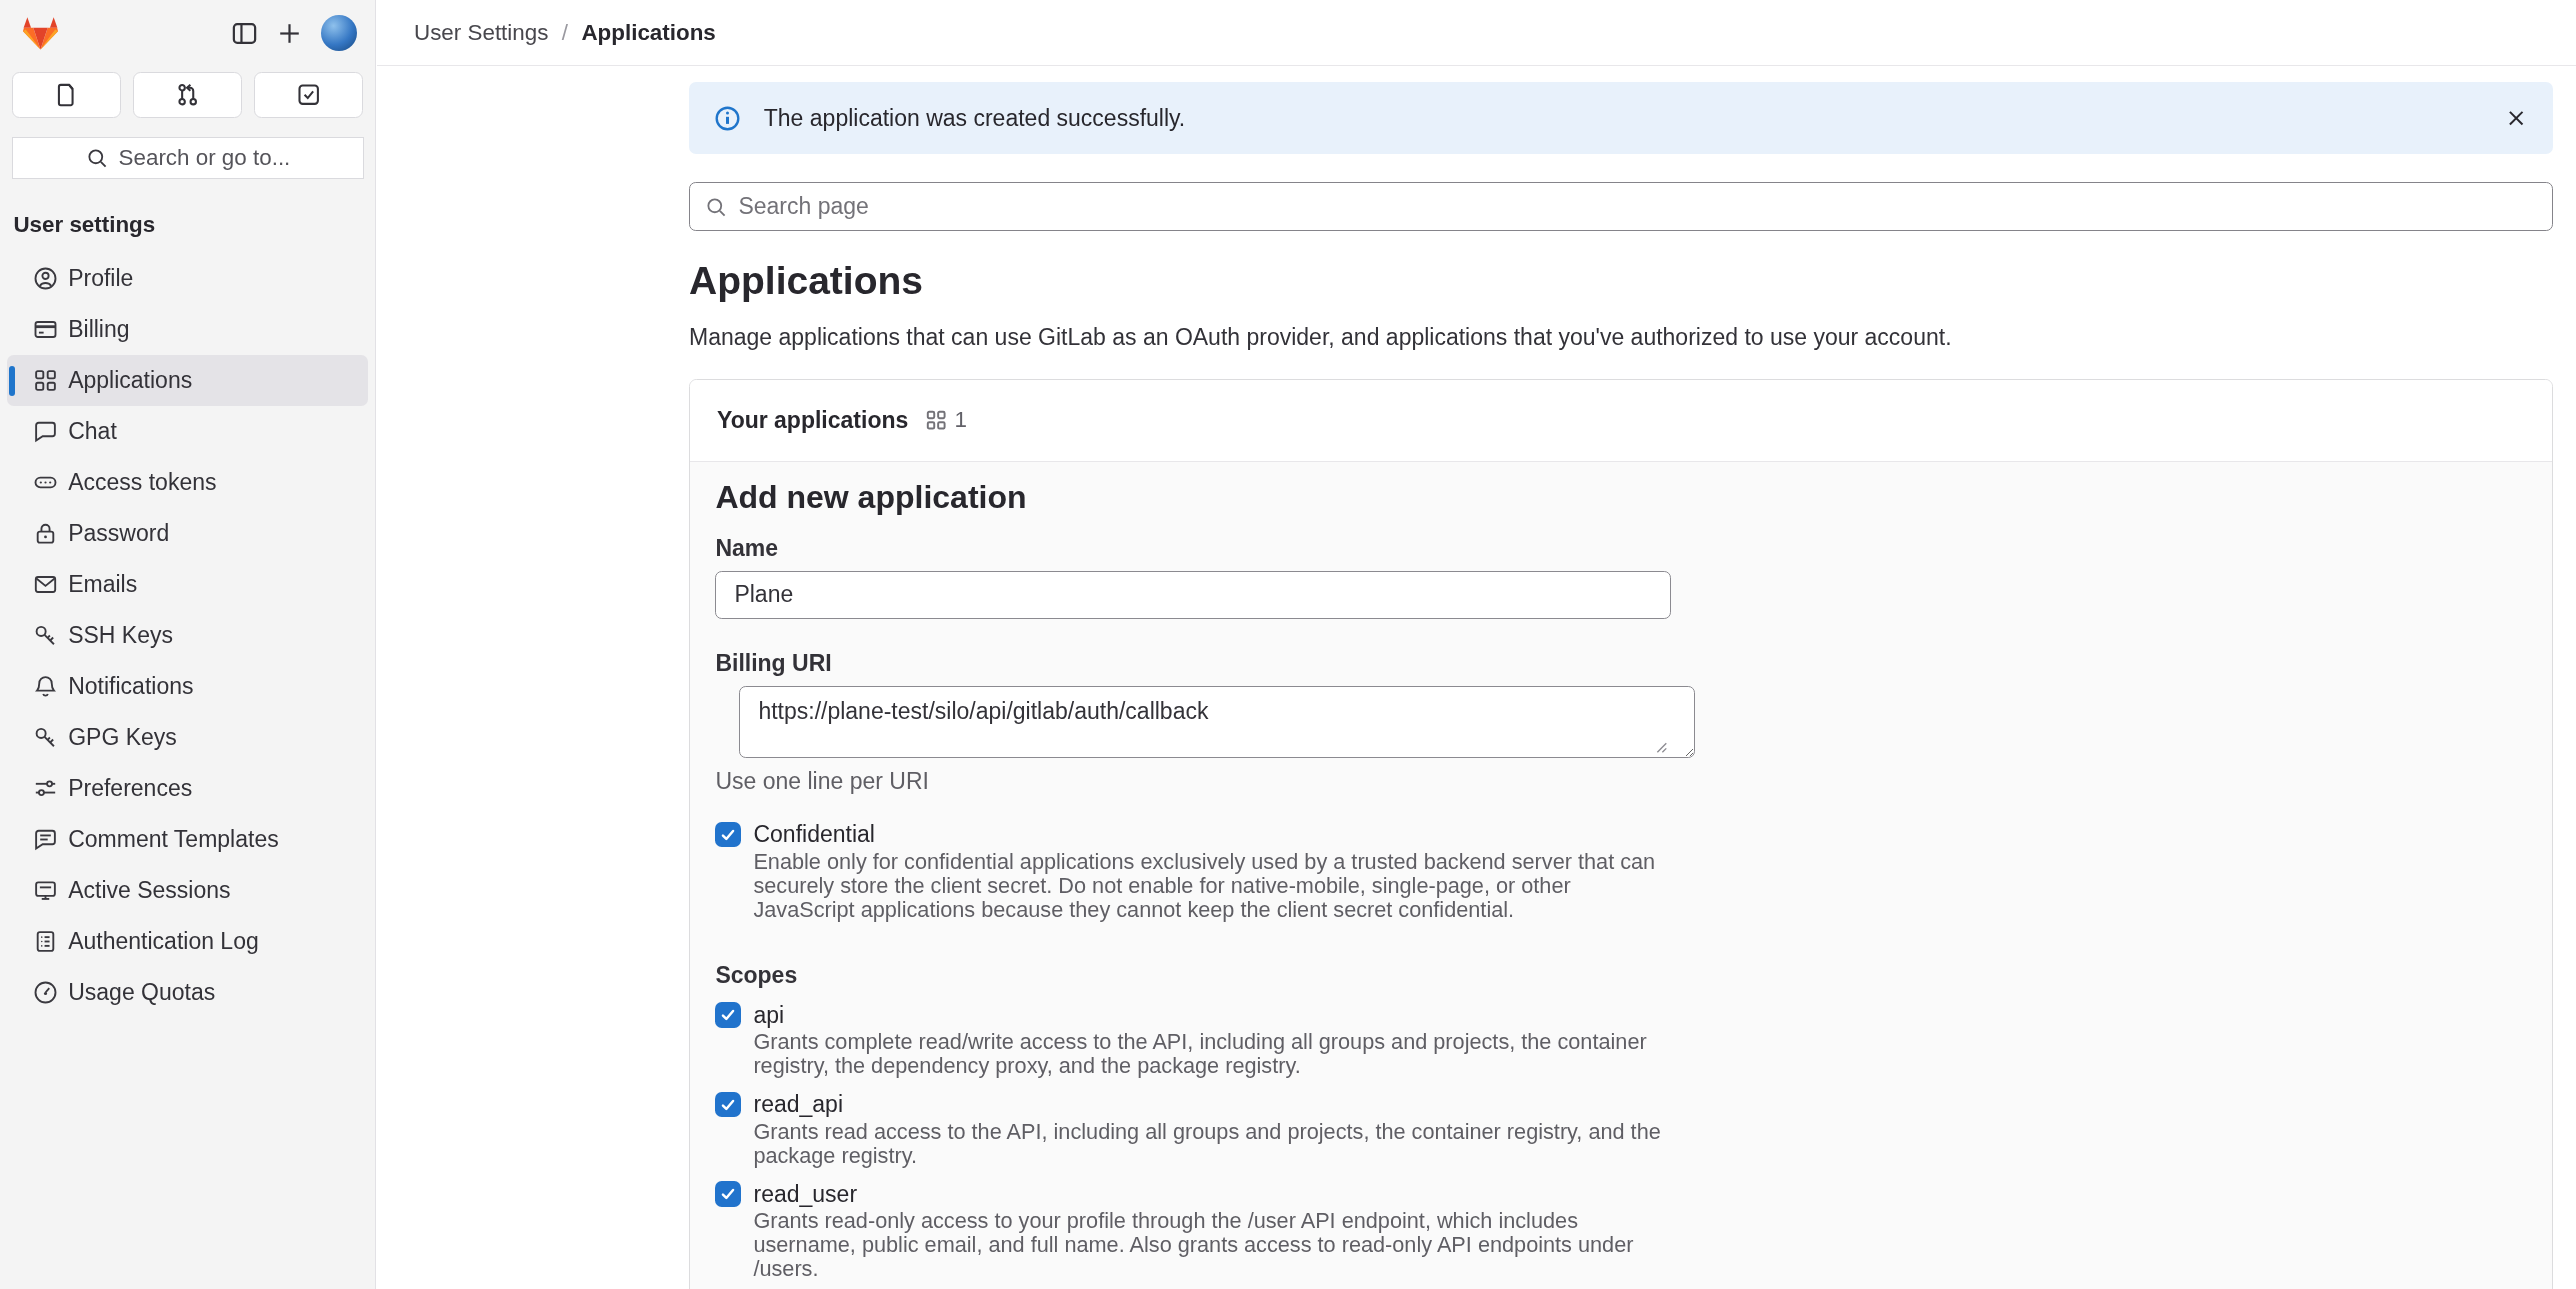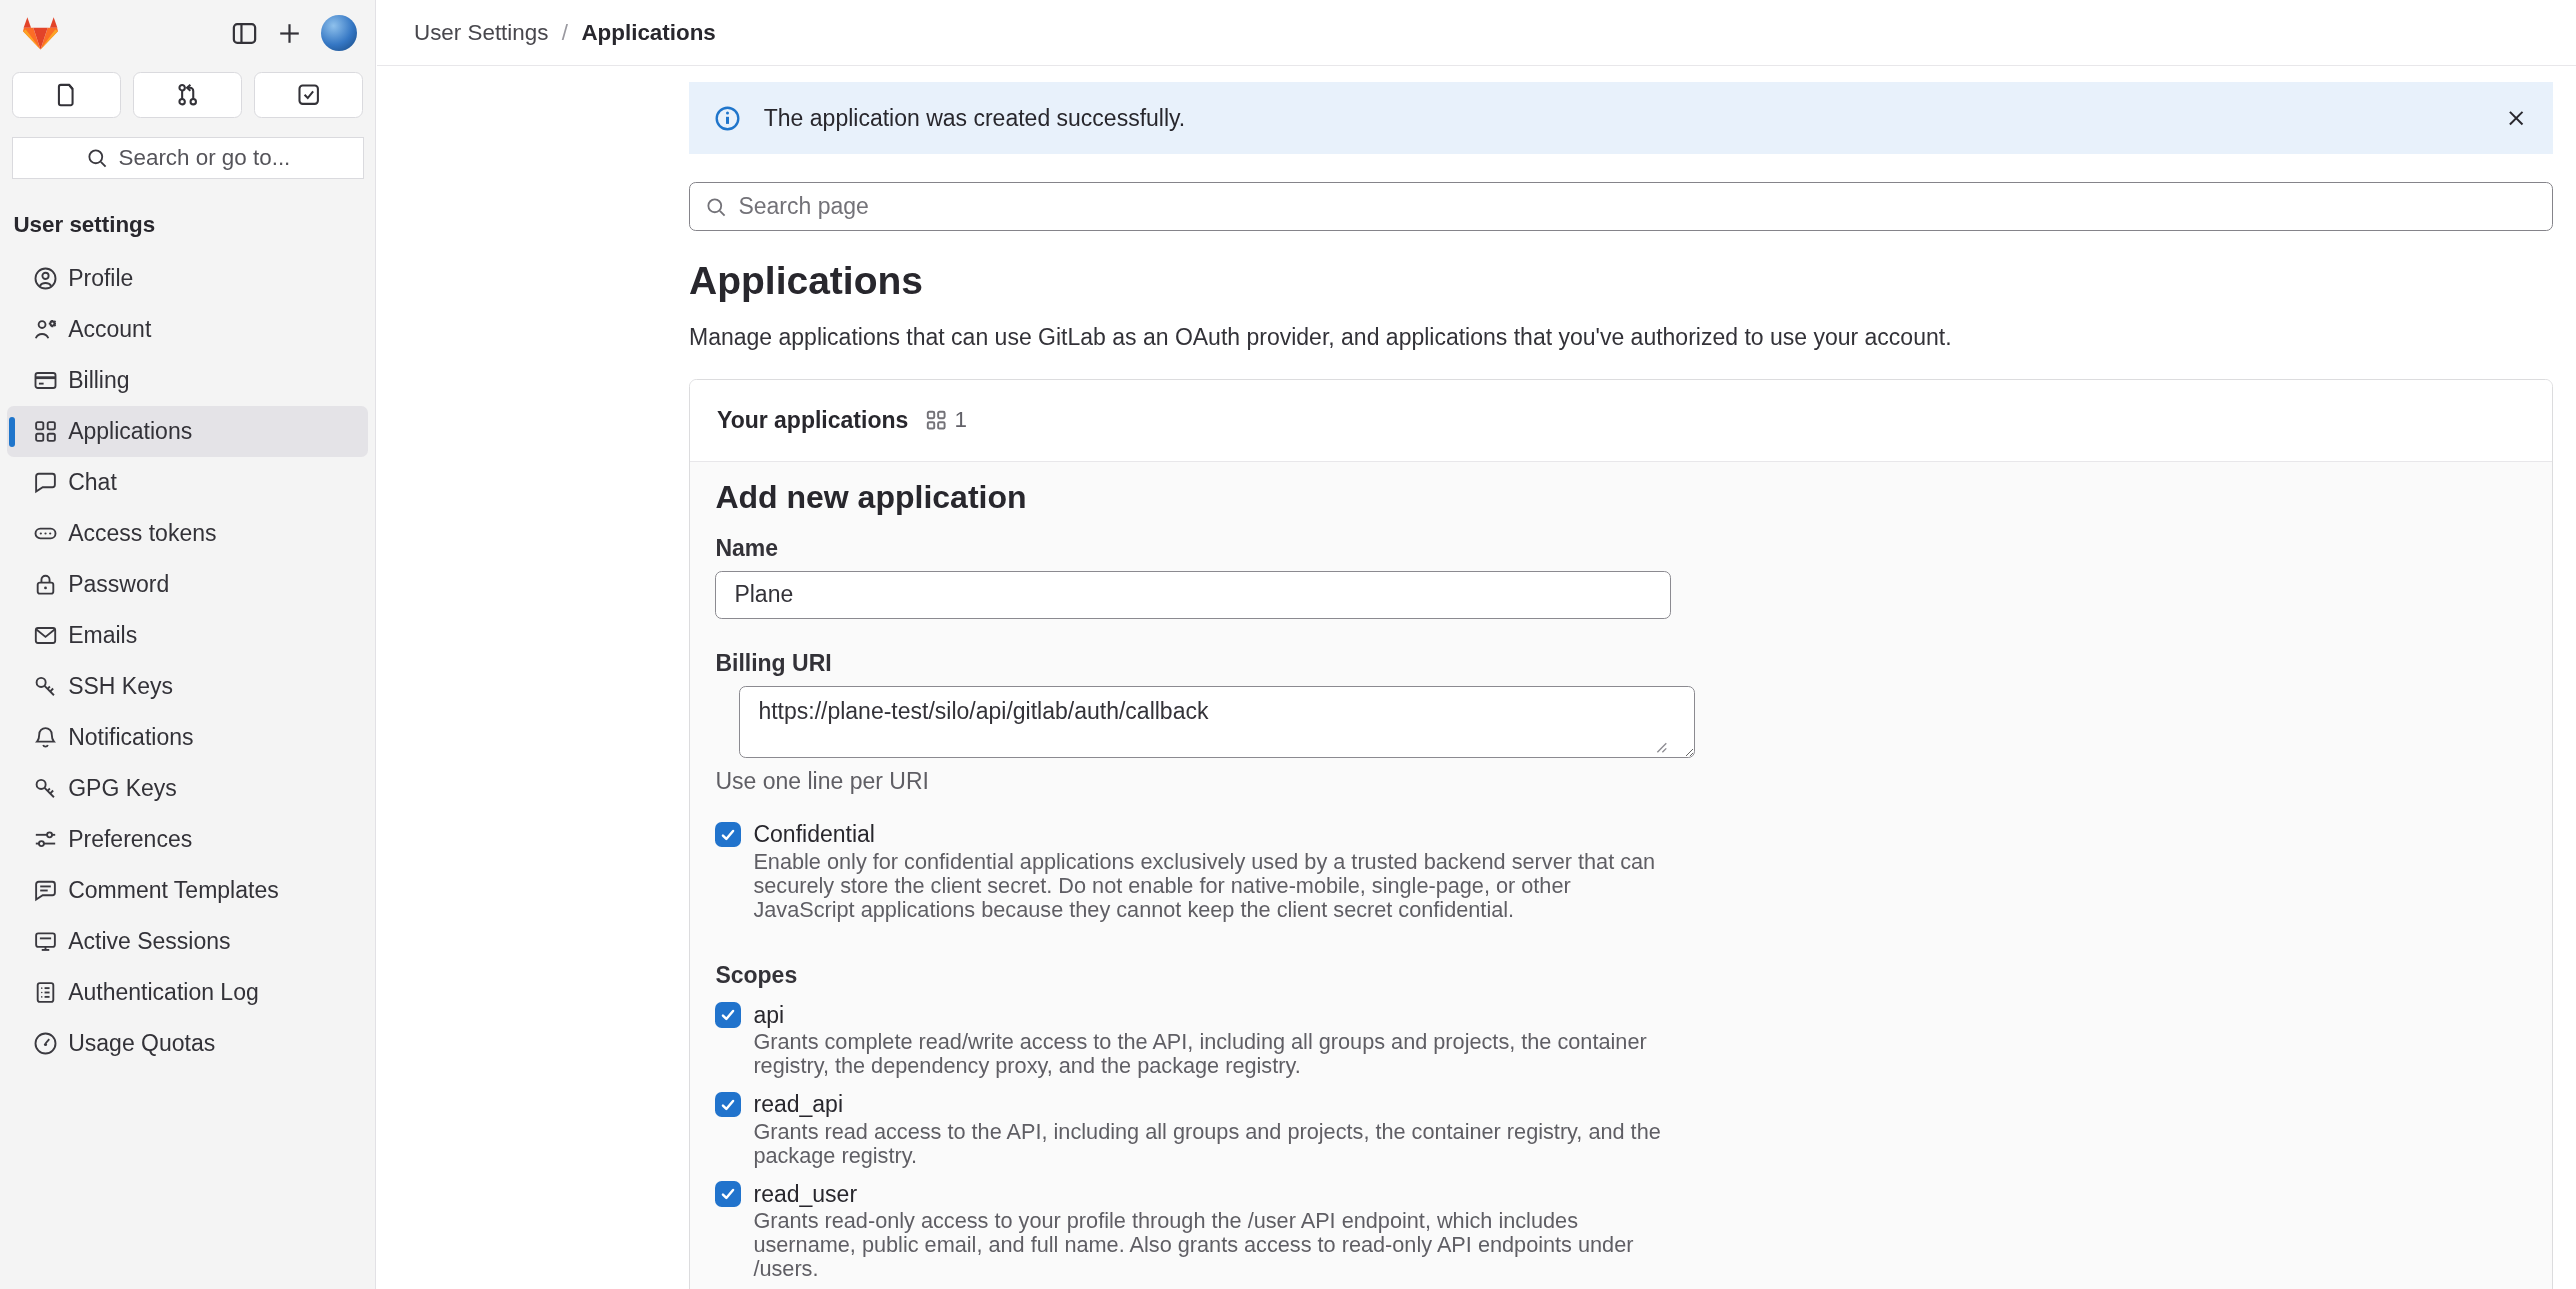--- a/index.html
+++ b/index.html
@@ -70,21 +70,21 @@
     font-size:22.4px;
   }
   .crumb { color:#48474d; cursor:pointer; }
   .crumb-sep { margin:0 13.4px; color:#9a99a0; }
   .crumb-current { color:#28272d; font-weight:700; }
 
   
   .content { position:absolute; left:689px; top:66px; width:1864px; }
 
   .alert {
-    margin-top:16.4px; height:72px; background:#e8f1fb; border-radius:0;
+    margin-top:16.4px; height:72px; background:#e8f1fb; border-radius:7px;
     display:flex; align-items:center; padding:0 25.4px;
   }
   .alert-text { flex:1; margin-left:22.4px; font-size:23px; color:#28272d; }
   .alert-close { background:none; border:none; padding:0; cursor:pointer; }
 
   .page-search {
     margin-top:28px; height:49px;
     border:1.5px solid #85848a; border-radius:6.7px; background:#fff;
     display:flex; align-items:center; padding:0 15px; gap:9px;
   }
@@ -231,31 +231,20 @@
       <span class="mi-icon">
         <svg width="25" height="25" viewBox="0 0 16 16" fill="none" stroke="#3a393f" stroke-width="1.2">
           <circle cx="8" cy="8" r="6.4"></circle>
             <circle cx="8" cy="6.3" r="2"></circle>
             <path d="M4.3 12.7a4.7 4.7 0 0 1 7.4 0"></path>
         </svg>
       </span>
       <span>Profile</span>
     </div>
 
-    <div class="menu-item">
-      <span class="mi-icon">
-        <svg width="25" height="25" viewBox="0 0 16 16" fill="none" stroke="#3a393f" stroke-width="1.2">
-          <circle cx="5.8" cy="4.8" r="2.2"></circle>
-            <path d="M1.8 13.6a4.3 4.3 0 0 1 8 0"></path>
-          <circle cx="12.4" cy="4.2" r="1.3"></circle>
-          <path d="M12.4 1.9v1m0 2.6v1m2.3-2.3h-1m-2.6 0h-1m4.3-1.7-.7.7m-1.9 1.9-.7.7m3.3 0-.7-.7m-1.9-1.9-.7-.7"></path>
-        </svg>
-      </span>
-      <span>Account</span>
-    </div>
 
     <div class="menu-item">
       <span class="mi-icon">
         <svg width="25" height="25" viewBox="0 0 16 16" fill="none" stroke="#3a393f" stroke-width="1.2">
           <rect x="1.6" y="3.2" width="12.8" height="9.6" rx="1.5"></rect>
           <line x1="1.6" y1="6.2" x2="14.4" y2="6.2" stroke-width="1.8"></line>
           <line x1="3.8" y1="10" x2="6.8" y2="10"></line>
         </svg>
       </span>
       <span>Billing</span>

